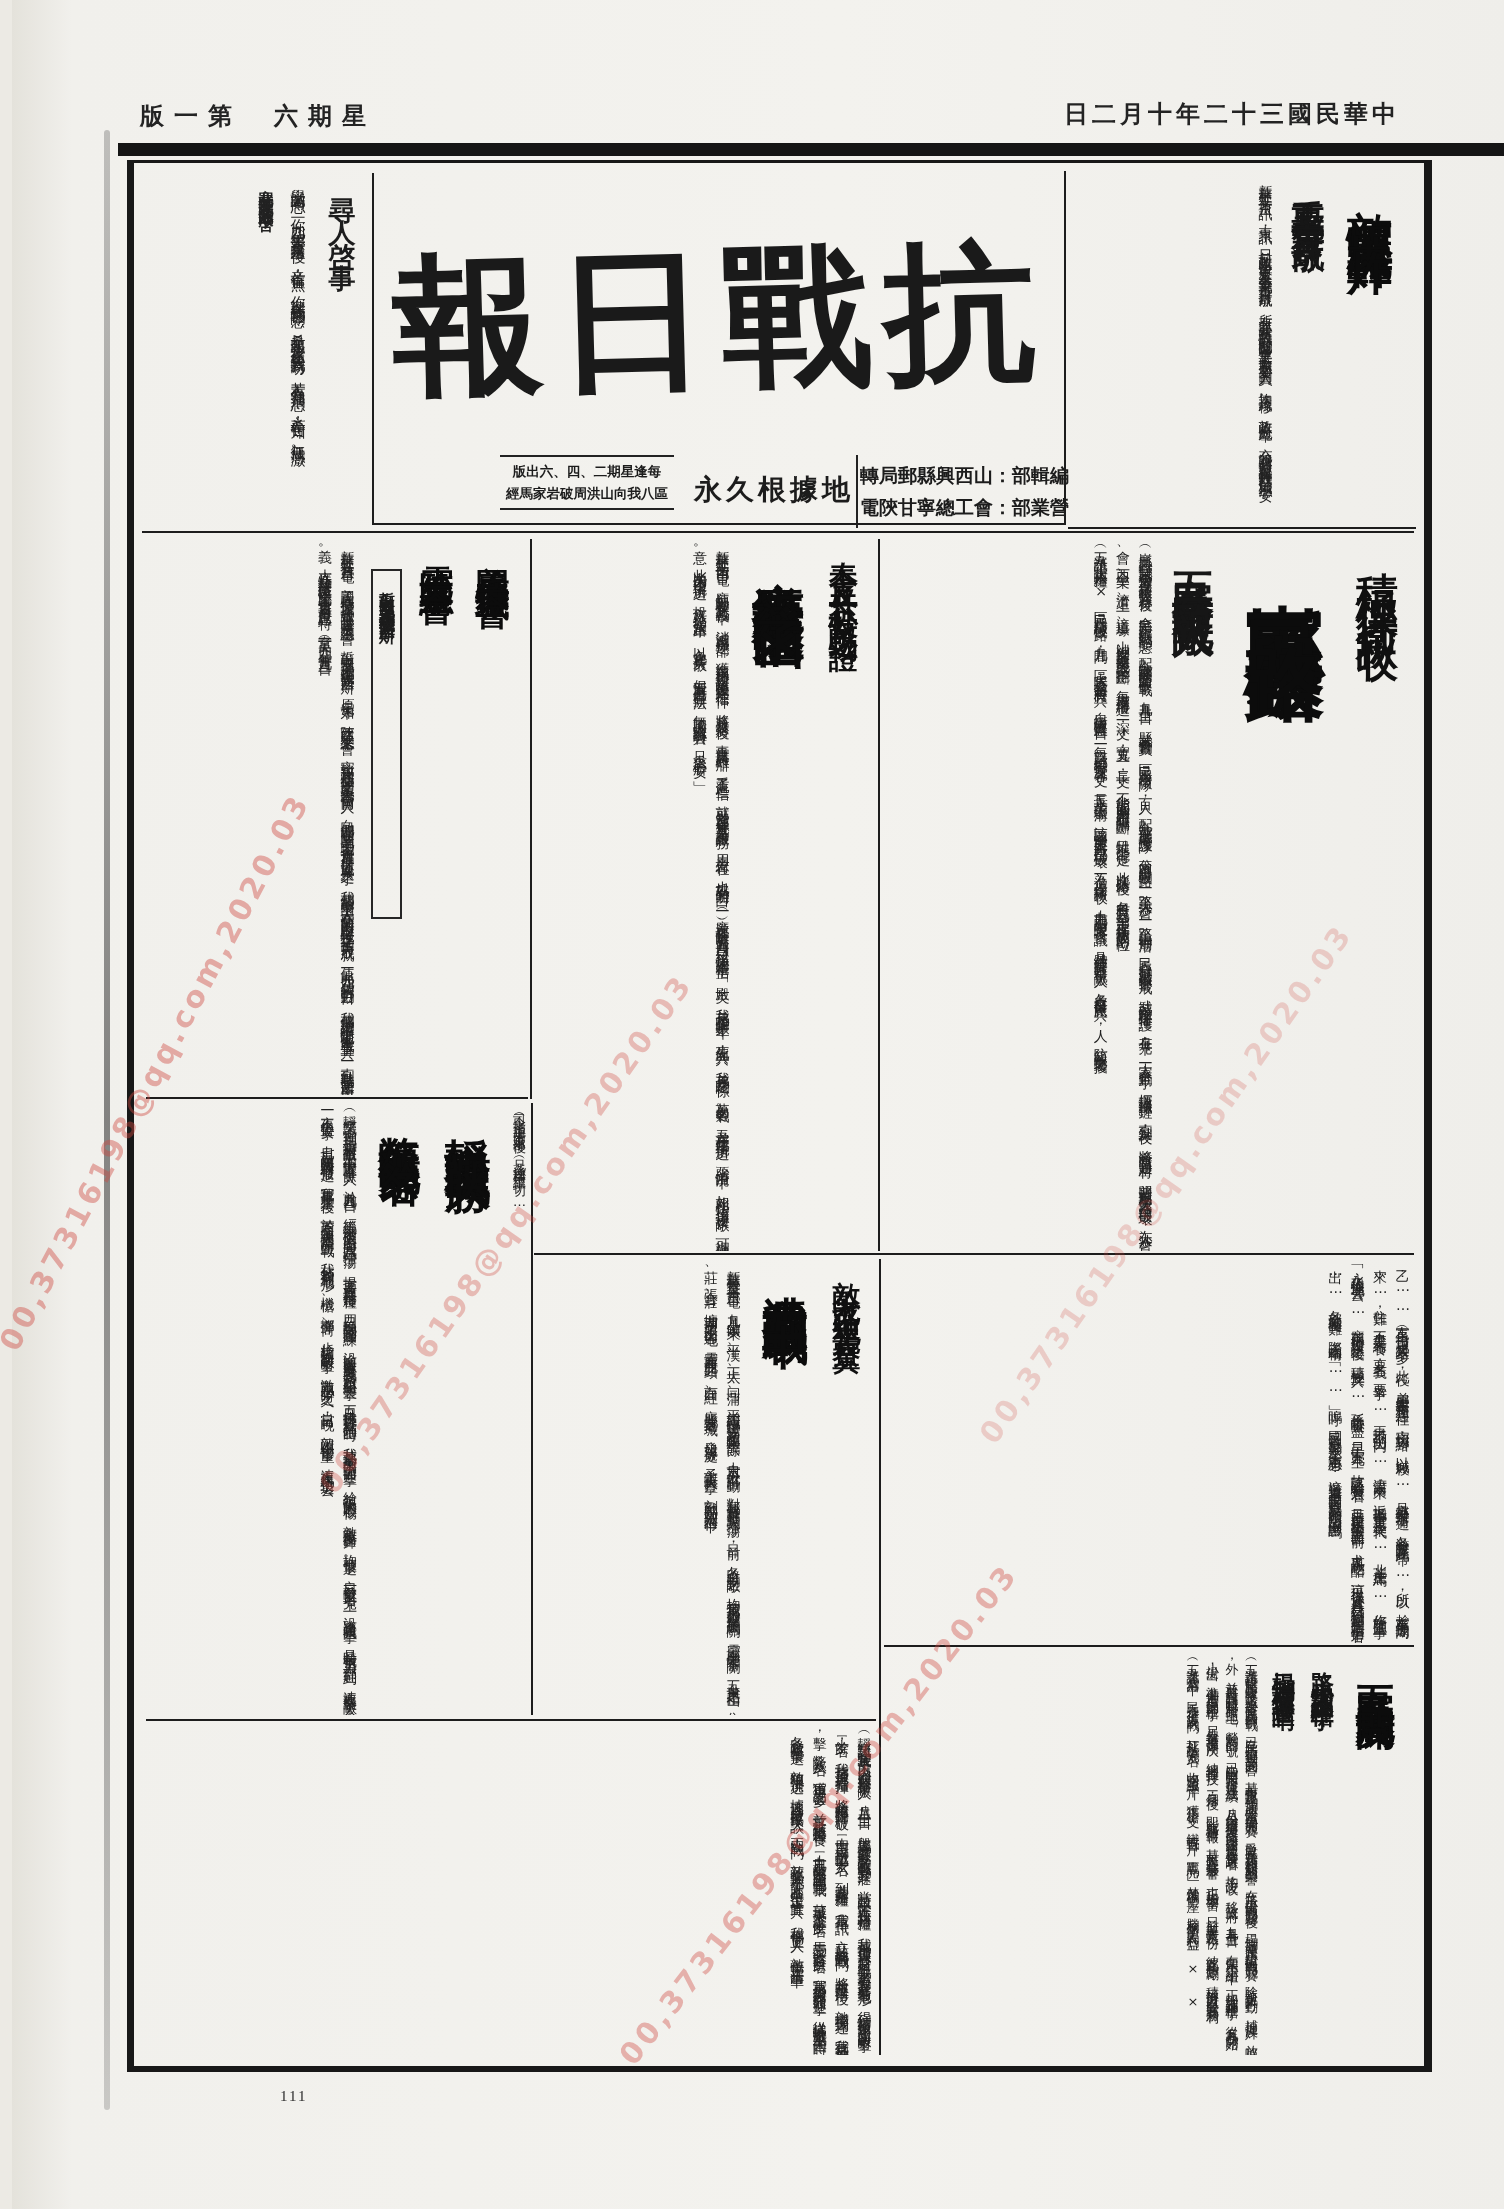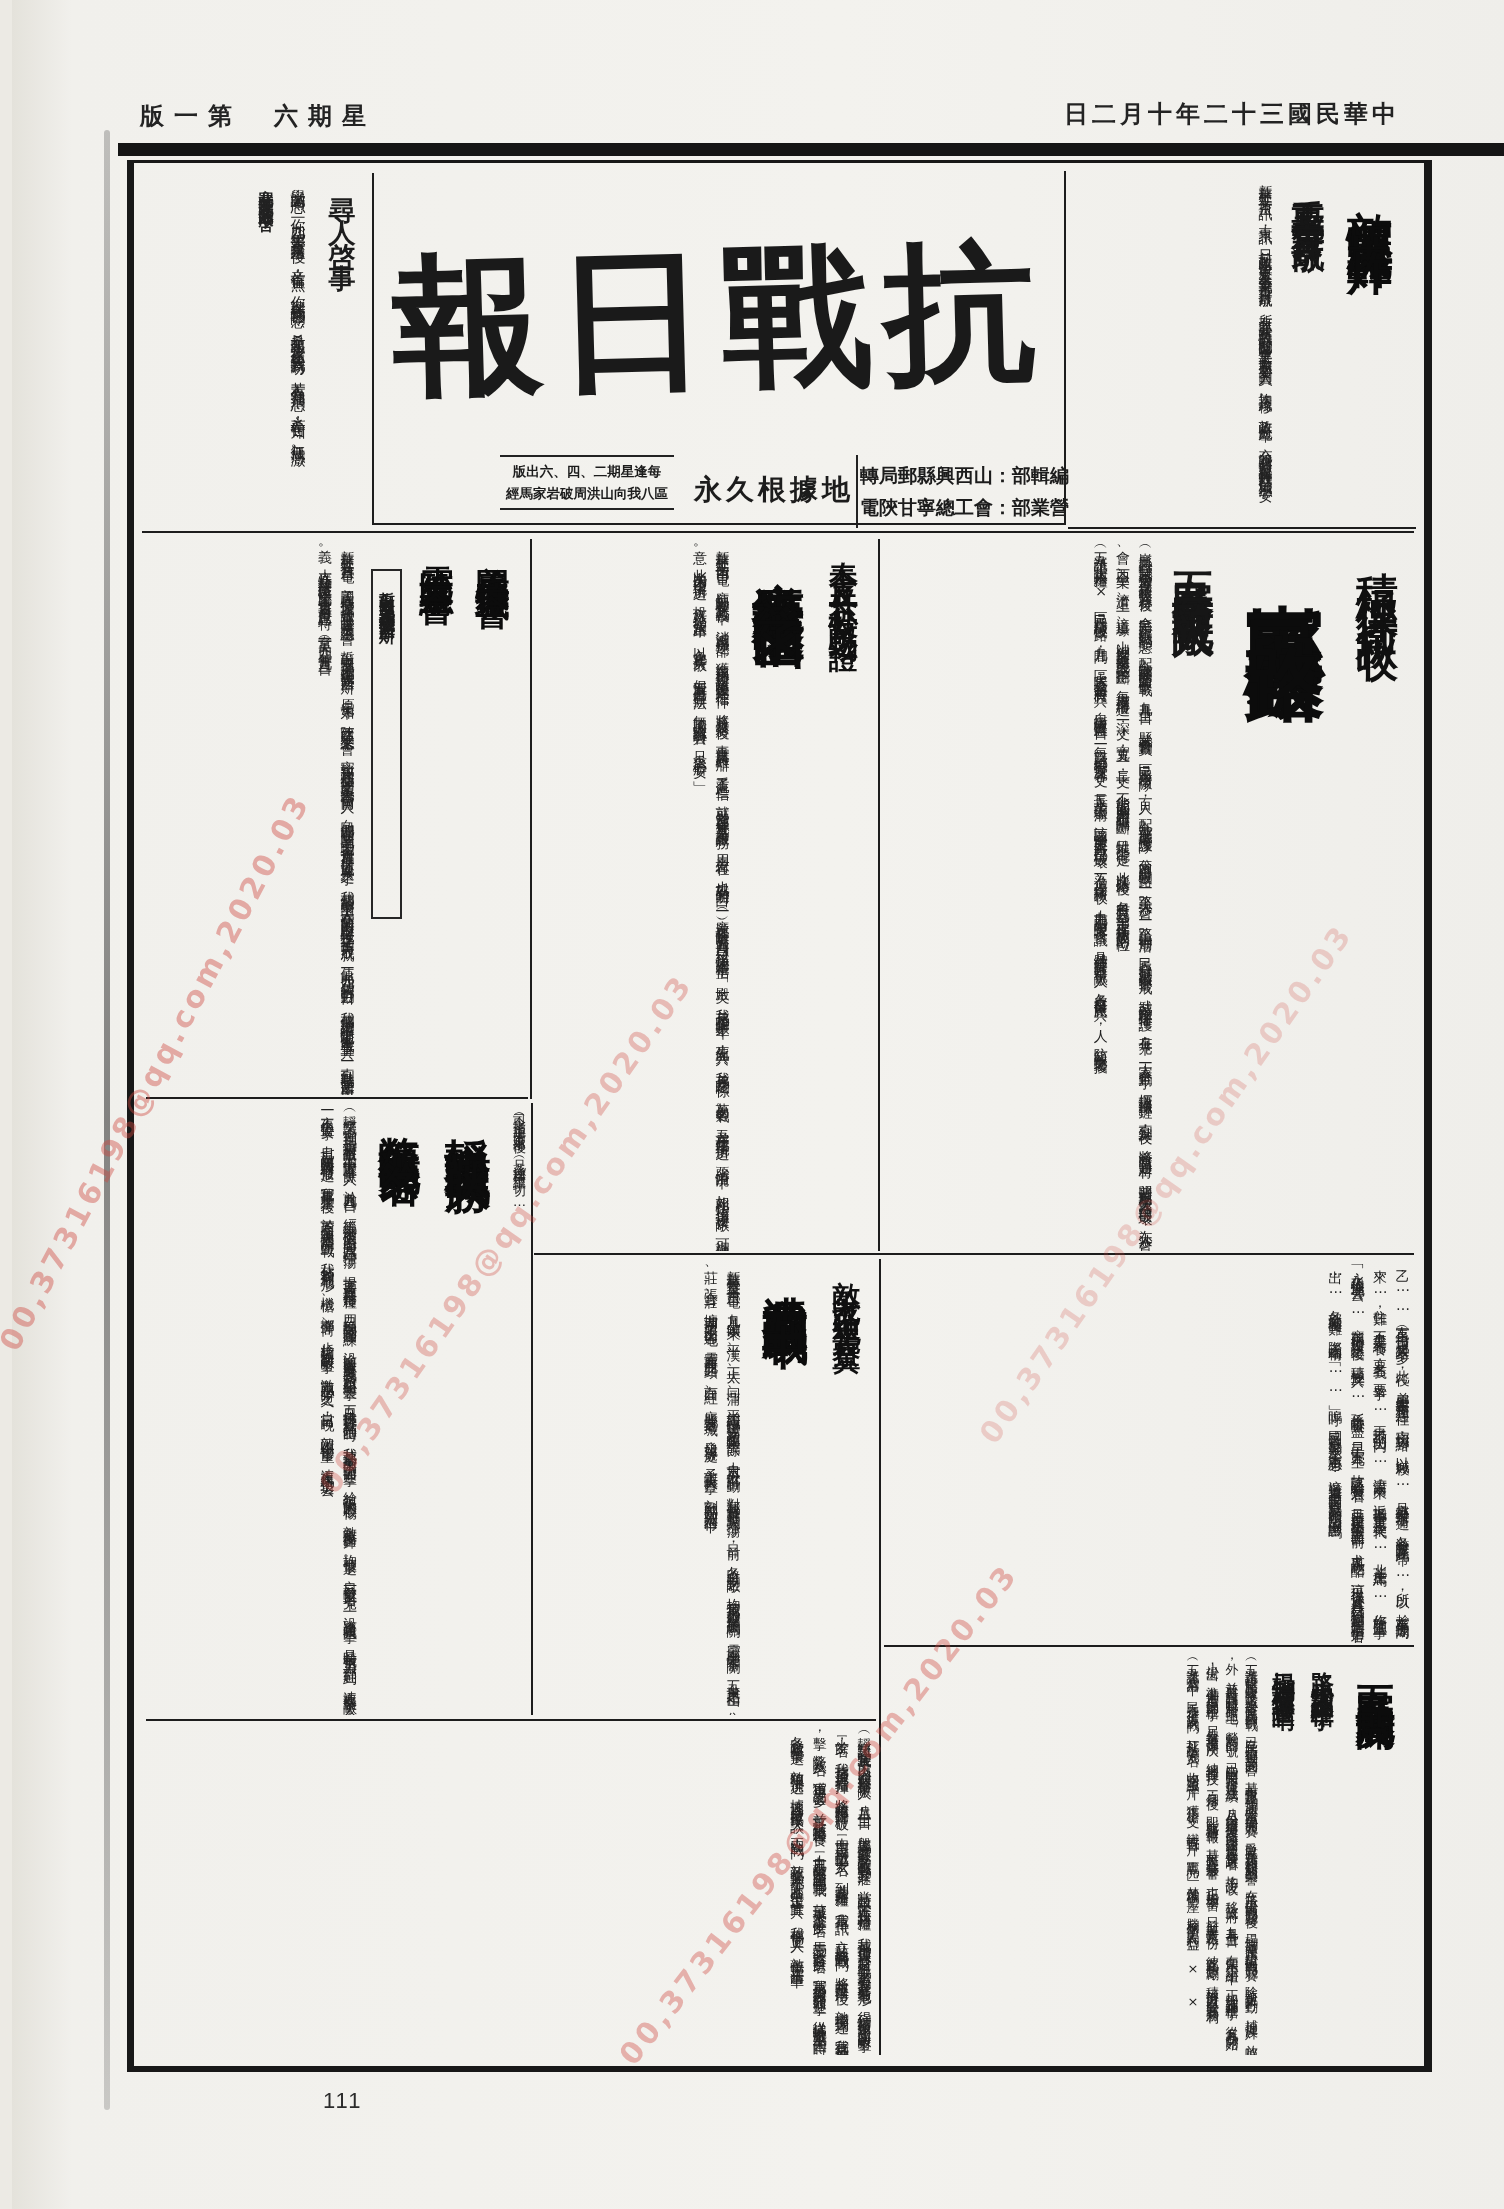--- a/index.html
+++ b/index.html
@@ -39,22 +39,22 @@
   .masthead-title{font-size:152px;font-weight:900;color:#1a1a1a;letter-spacing:12px;
     transform:rotate(-1.5deg);font-family:"DejaVu Serif",serif;line-height:1;}
   .infobox{border-top:2px solid #222;border-bottom:2px solid #222;font-size:13.5px;
     font-weight:bold;line-height:1.6;white-space:nowrap;padding:4px 6px;}
   .issue{font-size:28px;font-weight:900;letter-spacing:4px;white-space:nowrap;}
   .contactbox{border-left:2px solid #222;font-size:19px;font-weight:bold;line-height:1.7;
     white-space:nowrap;padding:4px 2px;}
   
   .wm{position:absolute;font-size:30px;font-weight:bold;opacity:.42;white-space:nowrap;
     letter-spacing:4px;transform-origin:left top;pointer-events:none;}
-  .pageno{position:absolute;left:268px;top:2088px;font-size:22px;color:#2b2b2b;
-    font-family:Liberation Sans, sans-serif;letter-spacing:2px;margin-left:43px;}
+  .pageno{position:absolute;left:268px;top:2088px;font-size:15px;color:#2b2b2b;
+    font-family:Liberation Serif, serif;letter-spacing:2px;}
 </style>
 </head>
 <body>
 
 <div class="sheet">
   <div class="spine"></div>
 
   <div class="hdr cjk" style="left:128px;top:100px;">版一第</div>
   <div class="hdr cjk" style="left:262px;top:100px;font-family:Liberation Mono, monospace;">六期星</div>
   <div class="hdr cjk" style="left:1052px;top:98px;letter-spacing:4px;">日二月十年二十三國民華中</div>

